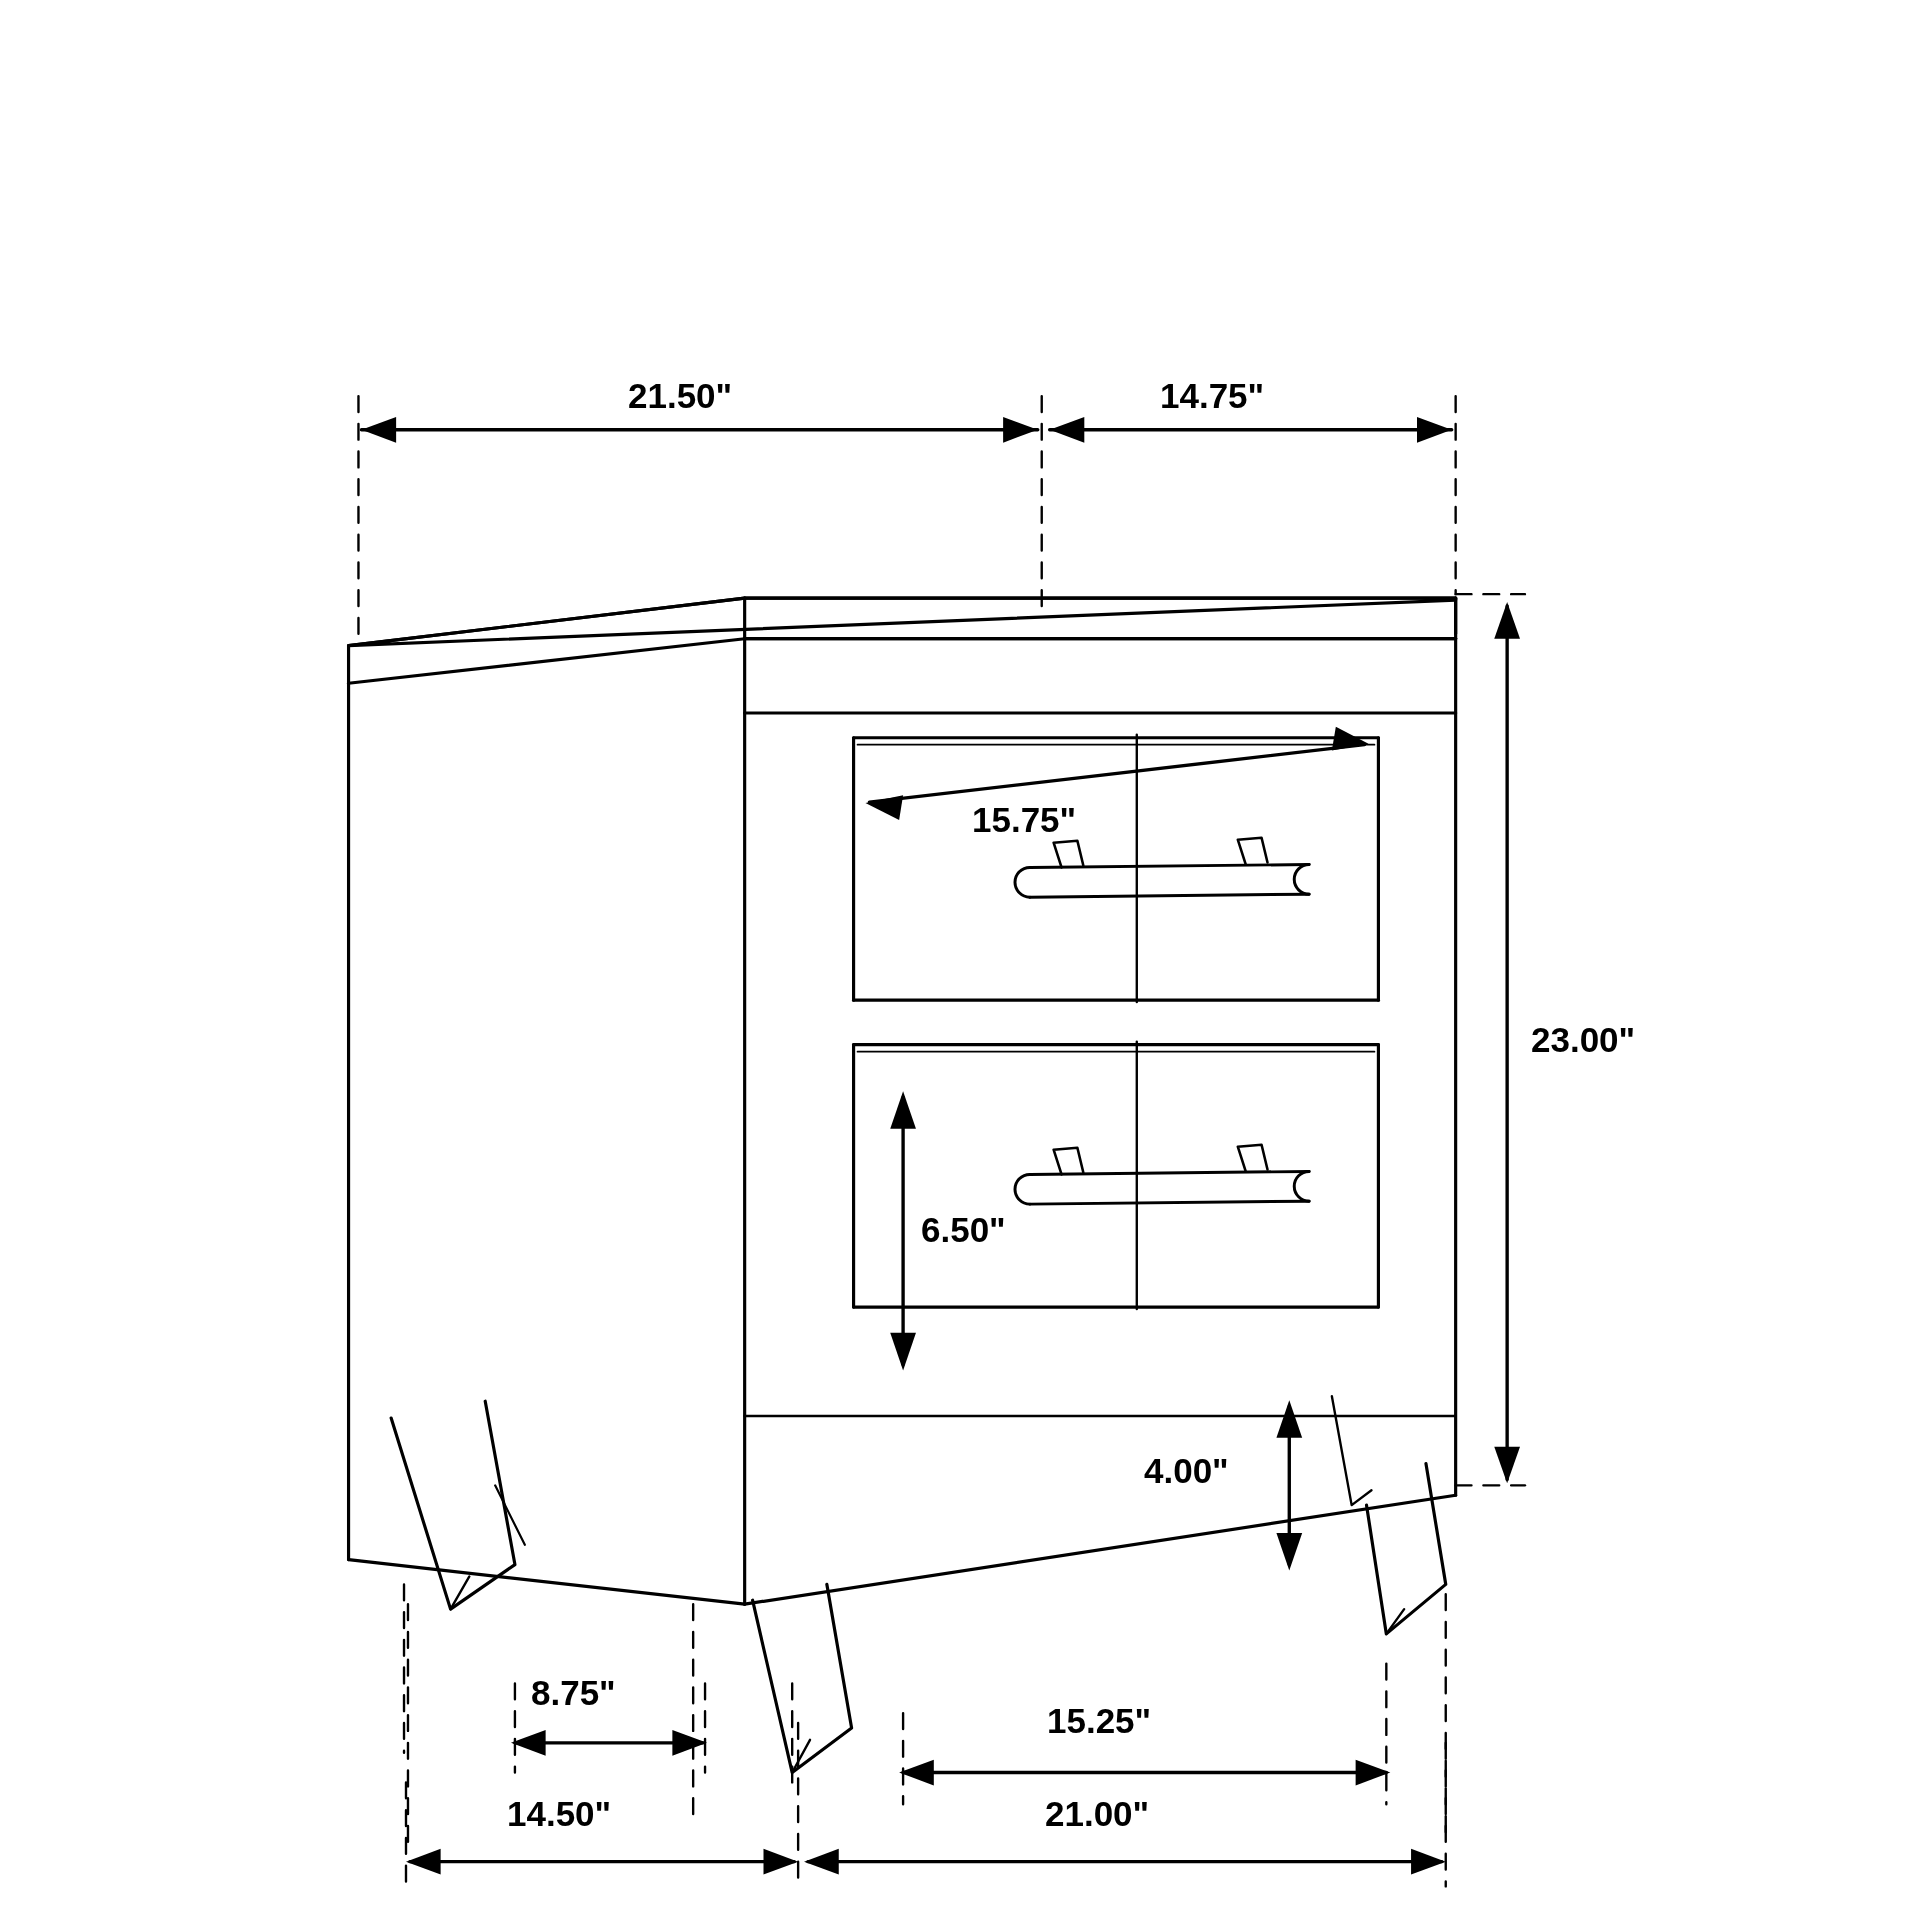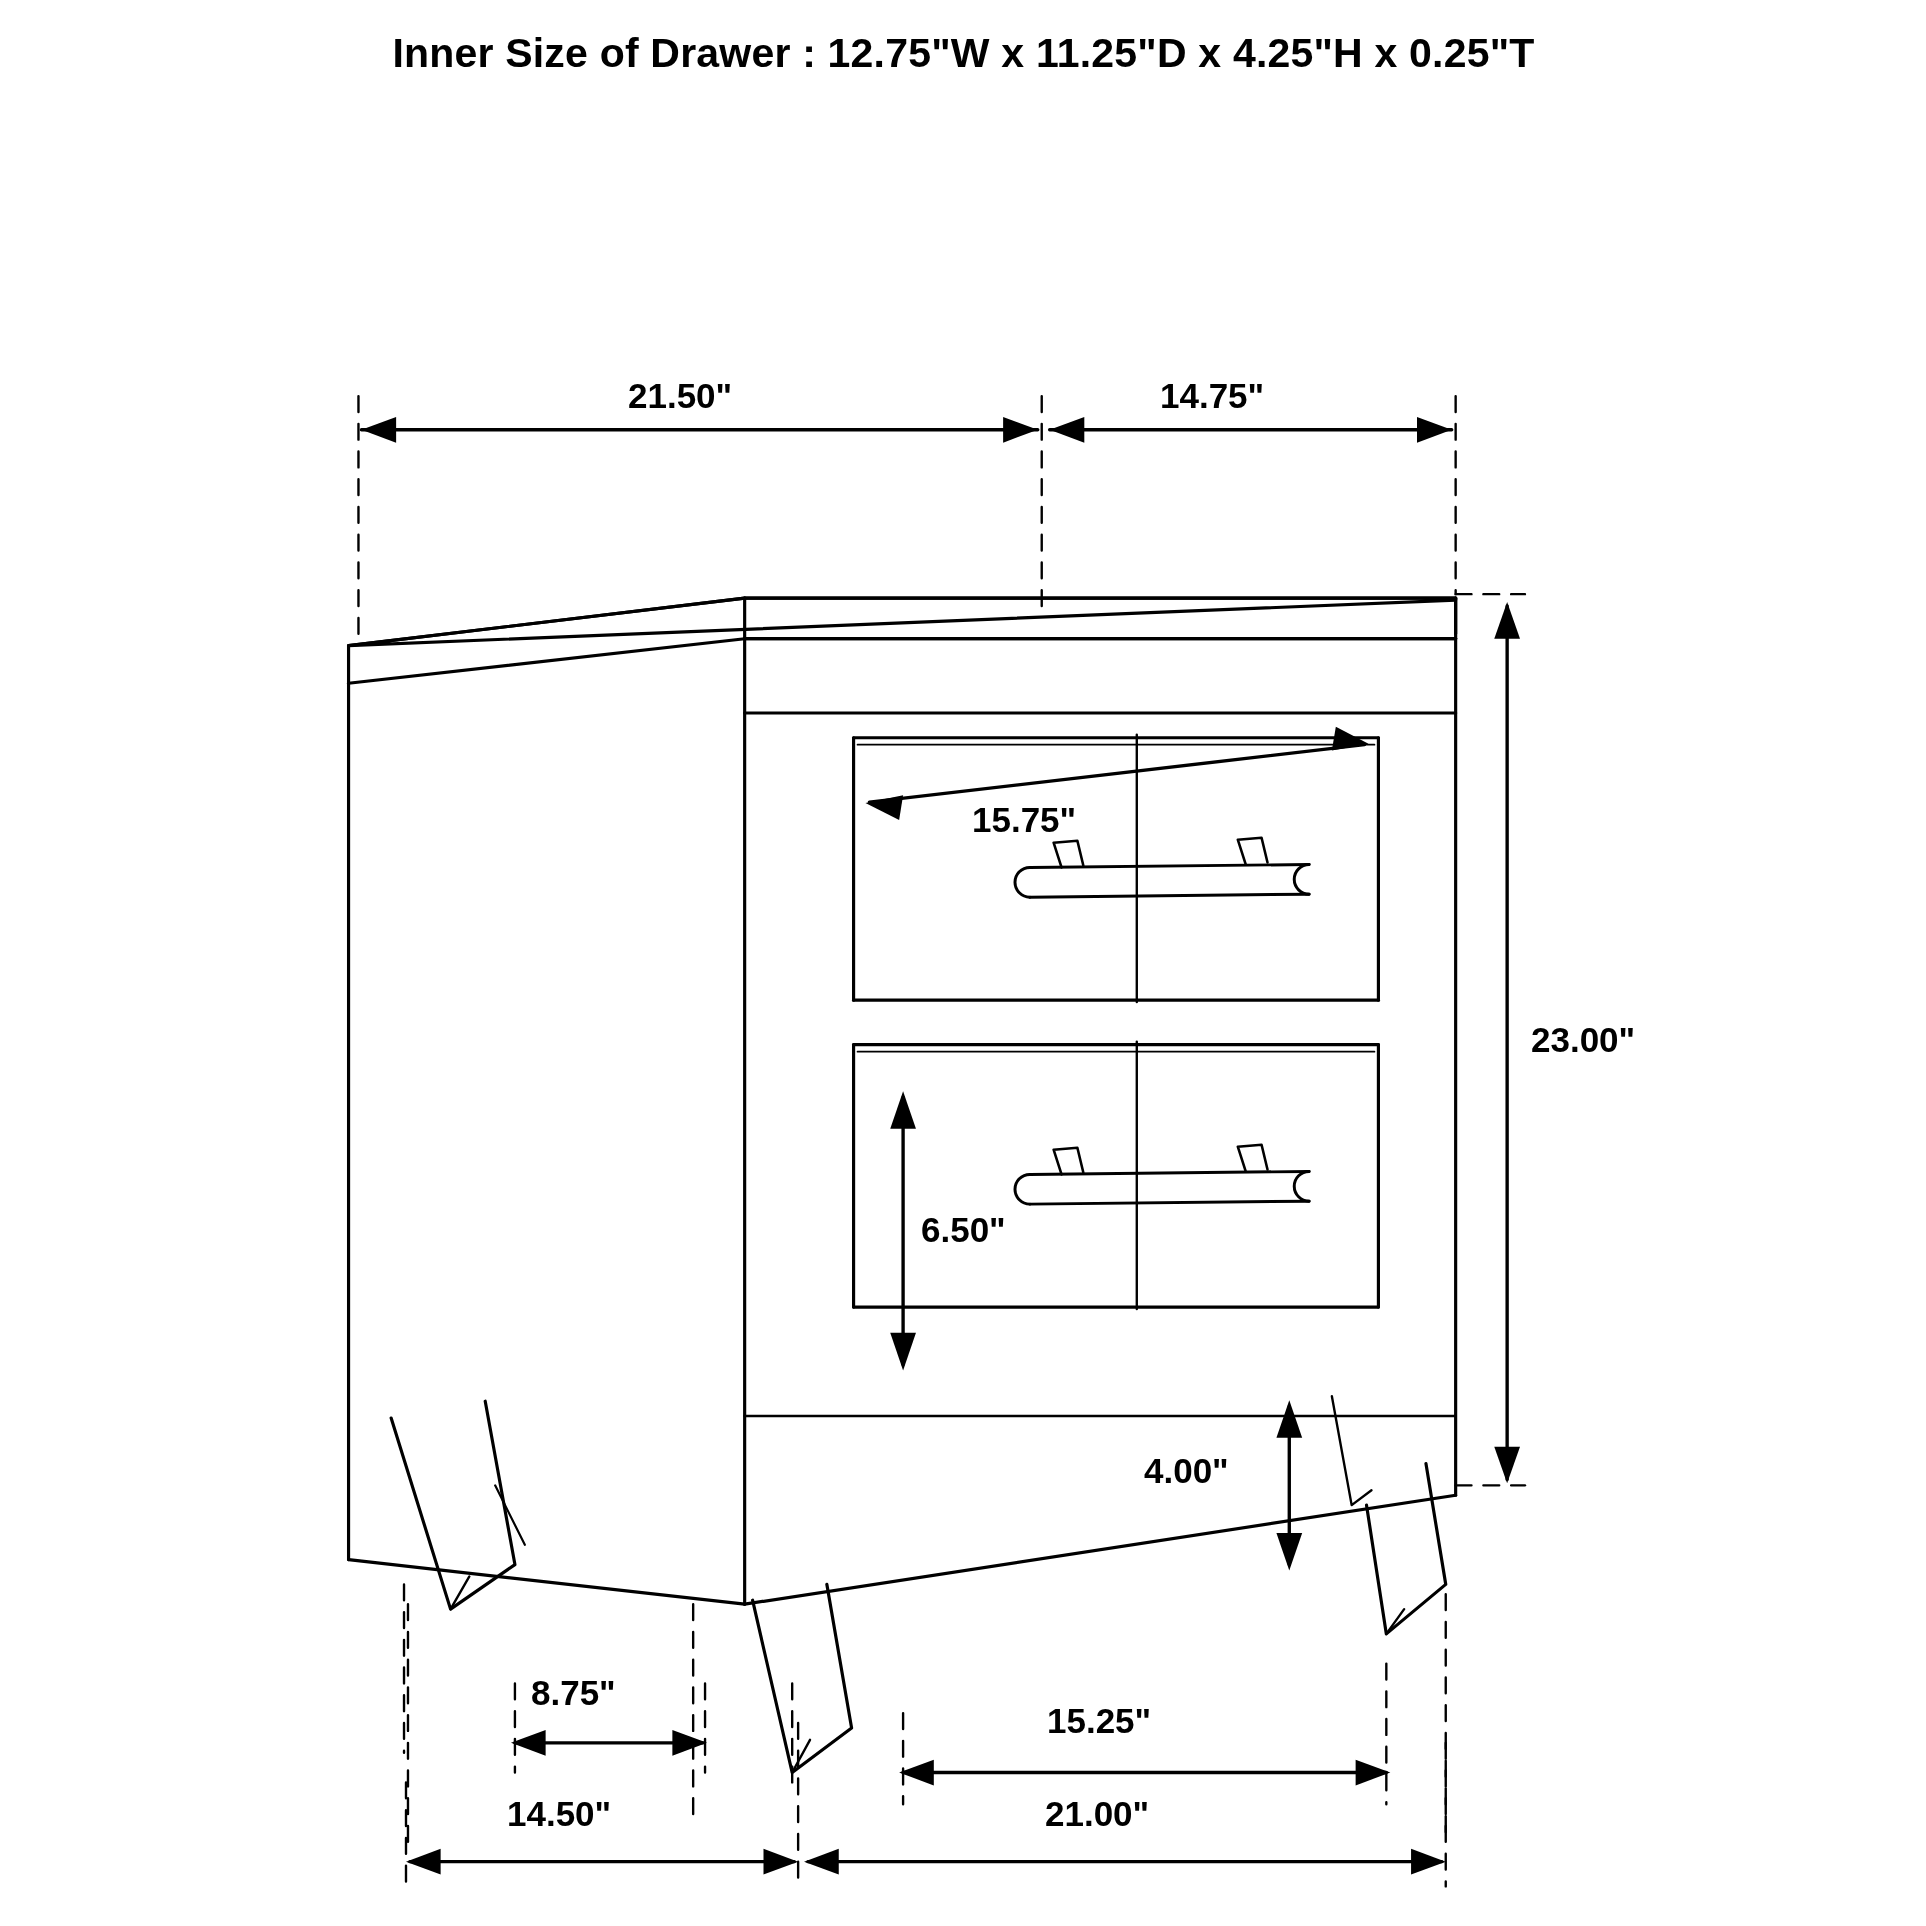--- a/index.html
+++ b/index.html
@@ -39,21 +39,20 @@
     font-weight: bold;
     color: #000000;
     white-space: nowrap;
   }
 </style>
 </head>
 <body>
 
 <div id="page">
 
-  <div id="title">Inner Size of Drawer : 12.75"W x 11.25"D x 4.25"H x 0.25"T</div>
 
   <svg class="diagram" viewBox="0 0 1946 1946">
     <g fill="none" stroke="#000000" stroke-width="3.2" stroke-linejoin="round" stroke-linecap="round">
 
       <g>
         <polygon points="352,640 750,608 1470,608 1470,640" fill="#ffffff" opacity="0"></polygon>
         <path d="M352,652 L752,604 L1470,604 L1470,606 Z" fill="#ffffff"></path>
         <path d="M352,652 L752,604"></path>
         <path d="M752,604 L1470,604"></path>
         <path d="M1470,604 L1470,640"></path>

